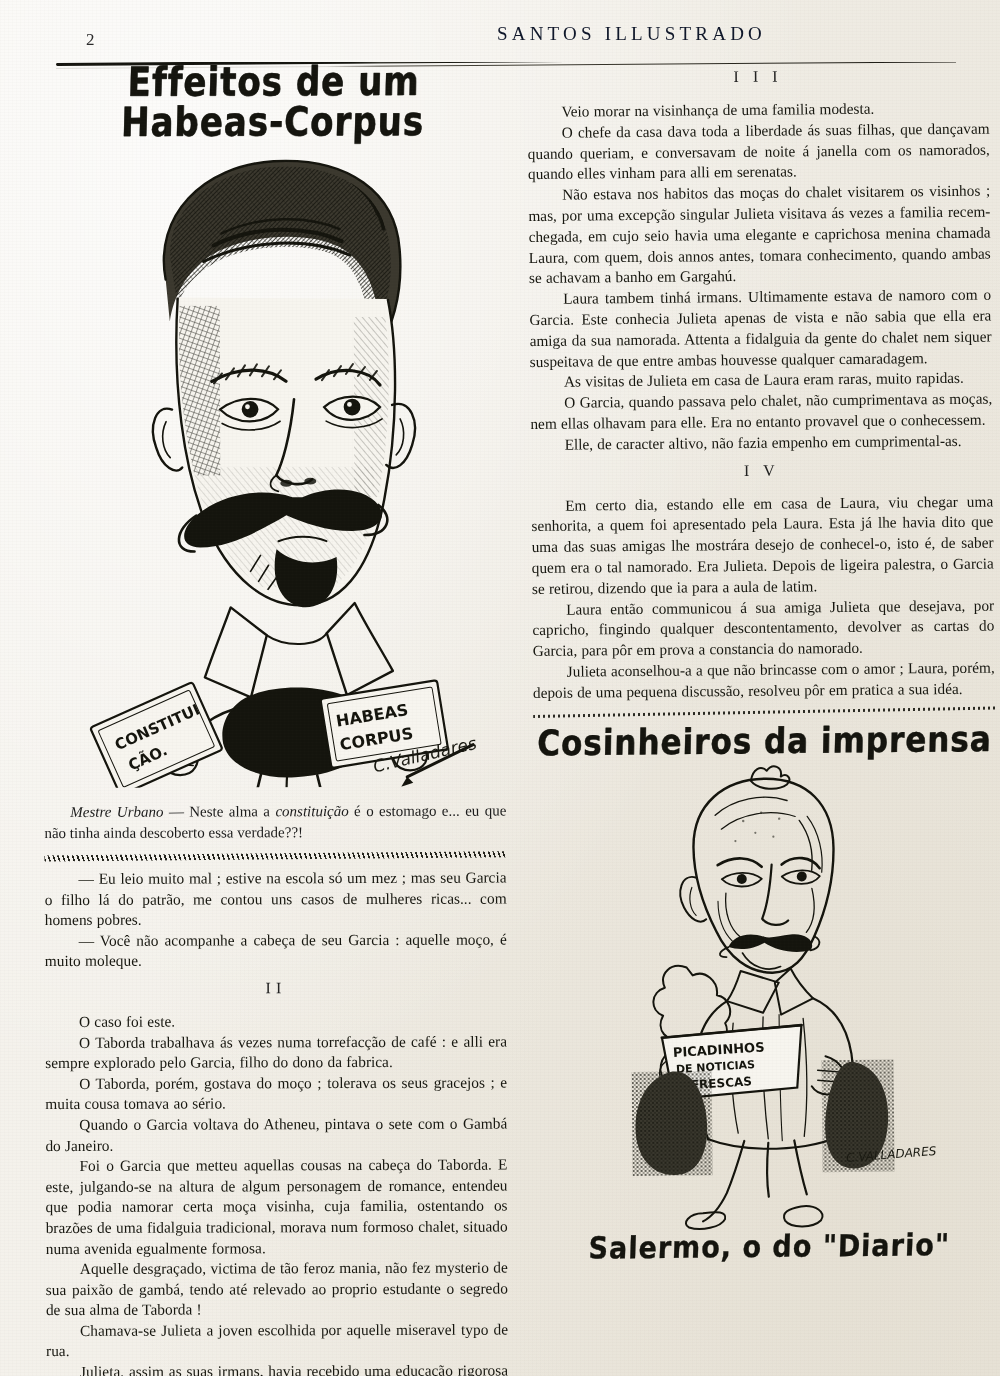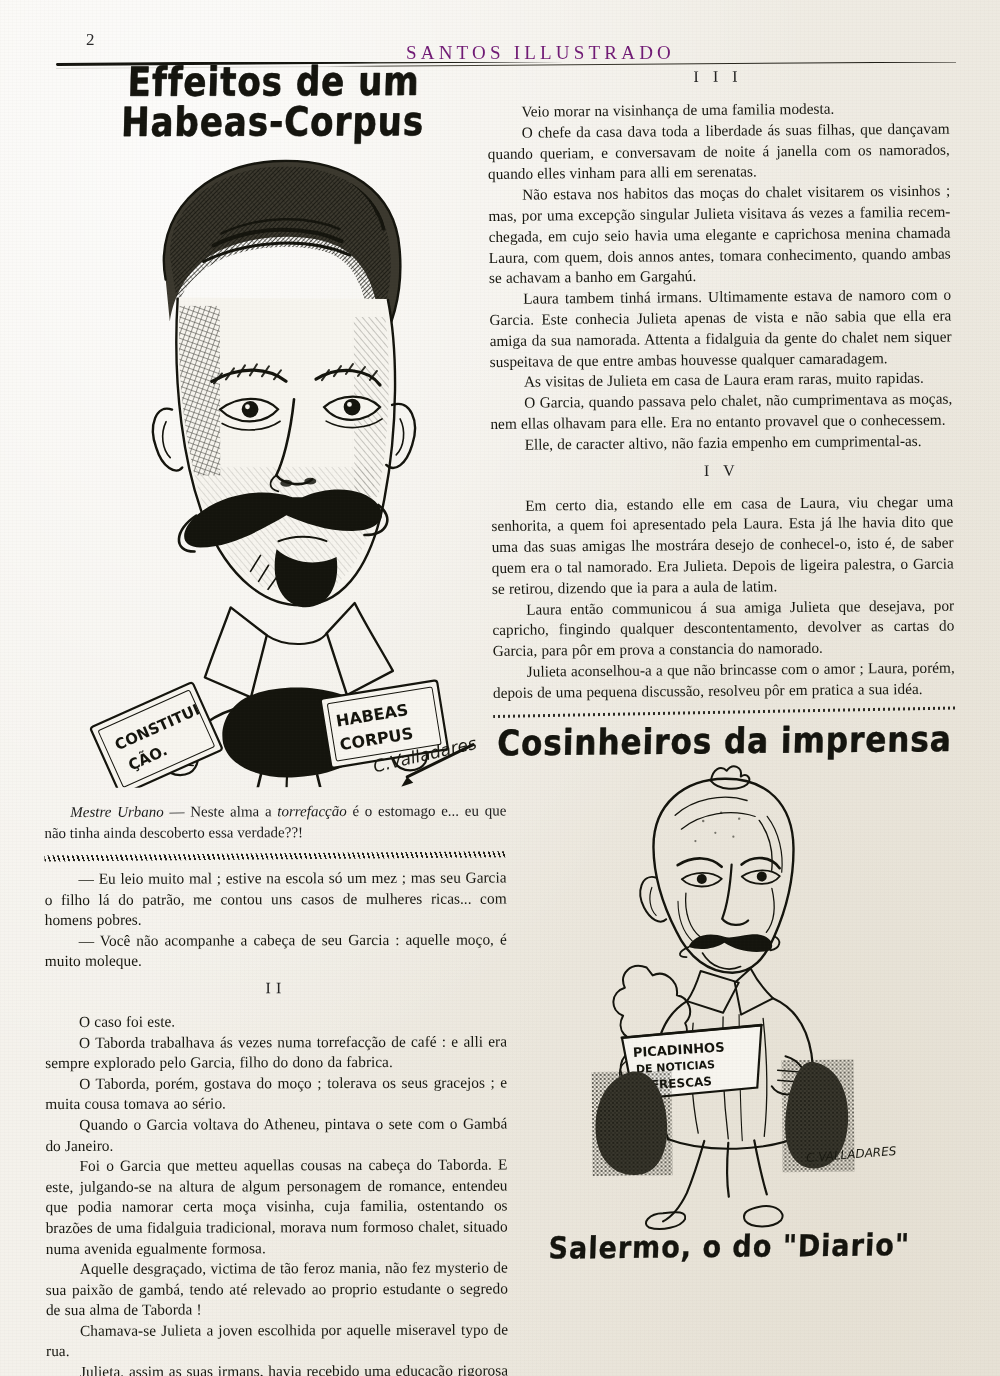--- a/index.html
+++ b/index.html
@@ -31,23 +31,23 @@
   
   .masthead{
     position:absolute; left:56px; top:22px; width:900px; height:44px;
   }
   .folio{
     position:absolute; left:30px; top:8px;
     font-size:17px; letter-spacing:.5px; color:#2a2a2a;
     font-family:"Liberation Serif",serif;
   }
   .mast-title{
-    position:absolute; left:350px; top:20px; width:360px;
-    text-align:left; font-size:19px; letter-spacing:4.2px;
-    font-family:"Liberation Serif", serif; color:#701a75;
+    position:absolute; left:350px; top:1px; width:360px;
+    text-align:right; font-size:19px; letter-spacing:4.2px;
+    font-family:"Liberation Serif", serif; color:#0f172a;
     white-space:nowrap;
   }
   .mast-rule{
     position:absolute; left:0; top:40px; width:900px; height:7px;
     overflow:hidden;
   }
   .mast-rule .thick{
     position:absolute; left:0; top:1px; width:100%; height:3.1px;
     background:linear-gradient(90deg,#15150f 0%,#15150f 33%,#3b3b33 36%,#101009 45%,#0e0e08 100%);
     transform:rotate(-0.45deg); transform-origin:left center;
@@ -55,21 +55,21 @@
   }
   .mast-rule .thin{
     position:absolute; left:0; top:5.6px; width:100%; height:1px;
     background:linear-gradient(90deg,rgba(70,66,55,.15) 0 30%,#4d4a40 36%,#2a281f 70%,#1c1a14 100%);
     transform:rotate(-0.42deg); transform-origin:left center;
   }
 
   
   .col{position:absolute; top:62px; width:462px;}
   .col-left{left:42px;}
-  .col-right{left:487px;}
+  .col-right{left:527px;}
 
   
   .art-title{
     text-align:center;
     font-family:"DejaVu Sans", sans-serif;
     font-weight:700;
     letter-spacing:1px;
     color:#14140e;
     line-height:1;
     -webkit-text-stroke:0.3px #14140e;
@@ -307,21 +307,21 @@
 
           <g transform="rotate(-13 378 622)">
             <text class="sig" x="318" y="622" font-size="17">C.Valladares</text>
           </g>
           <path d="M352 640 L418 608" class="ink" stroke-width="3"></path>
           <path d="M352 640 l-6 10 l12 -4 Z" class="fillink"></path>
         </svg>
       </div>
 
       <p class="caption">
-        <i>Mestre Urbano</i><span> — </span><span>Neste alma a </span><i>torrefacção</i><span> é o estomago e... eu que não tinha ainda descoberto essa verdade??!</span>
+        <i>Mestre Urbano</i><span> — </span><span>Neste alma a </span><i>constituição</i><span> é o estomago e... eu que não tinha ainda descoberto essa verdade??!</span>
       </p>
 
       <div class="rope"></div>
 
       <p class="body">— Eu leio muito mal ; estive na escola só um mez ; mas seu Garcia o filho lá do patrão, me contou uns casos de mulheres ricas... com homens pobres.</p>
       <p class="body">— Você não acompanhe a cabeça de seu Garcia : aquelle moço, é muito moleque.</p>
 
       <div class="sec-num">II</div>
 
       <p class="body">O caso foi este.</p>

